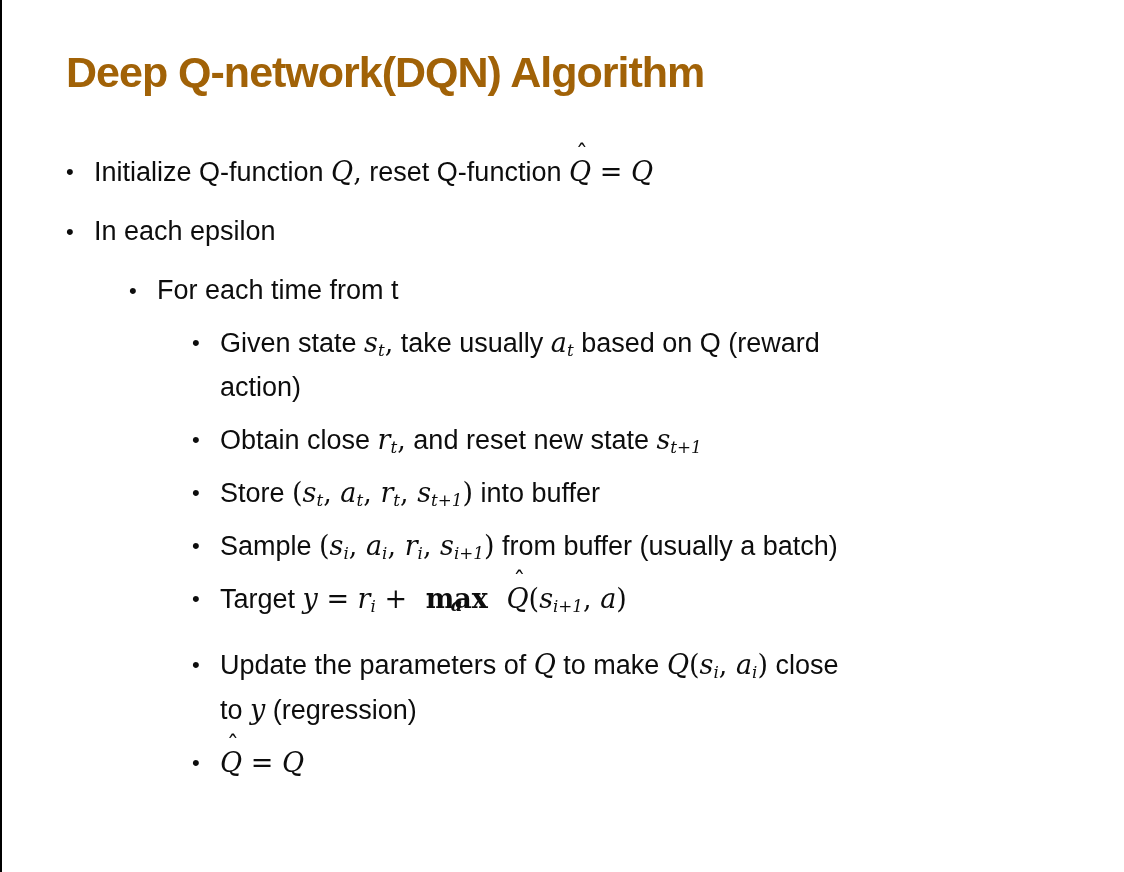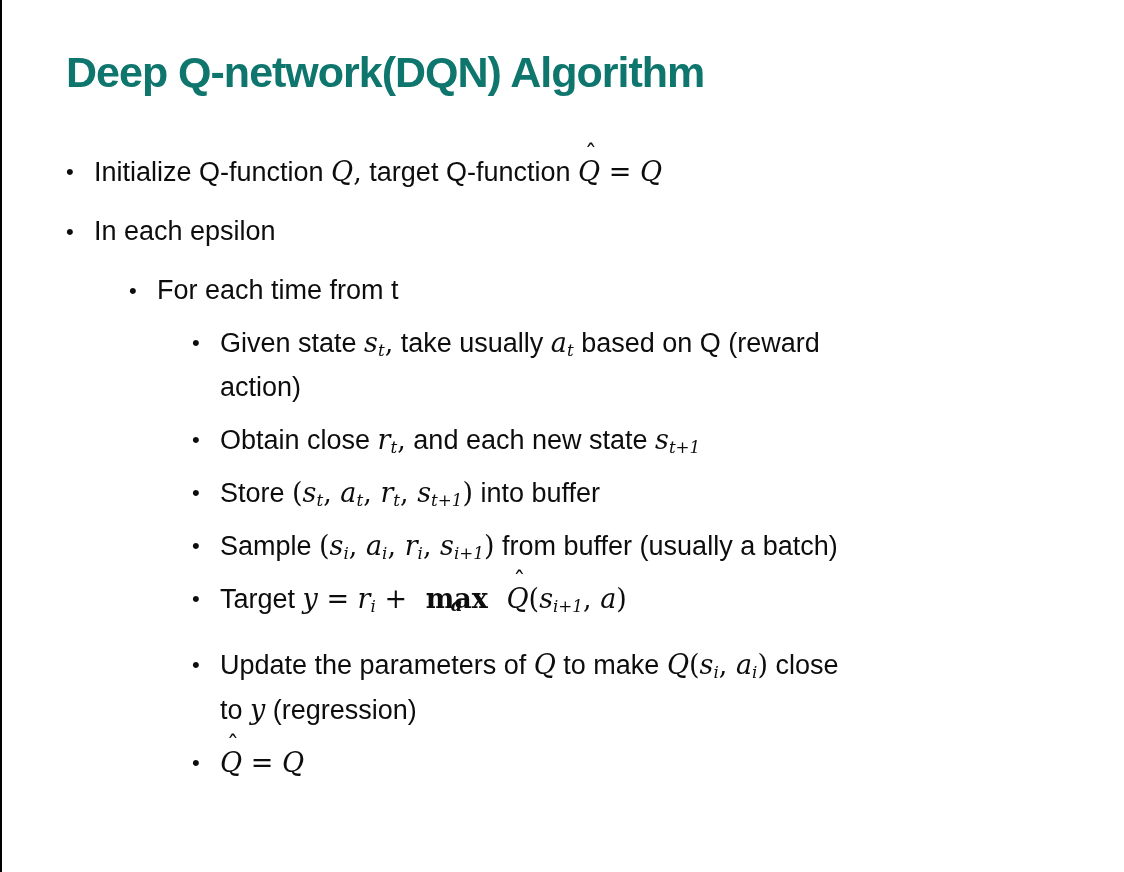--- a/index.html
+++ b/index.html
@@ -17,21 +17,21 @@
     overflow: hidden;
     font-family: "Liberation Sans", sans-serif;
     color: #0d0d0d;
   }
   .slide-title {
     margin: 46px 30px 0 64px;
     font-size: 43px;
     font-weight: bold;
     letter-spacing: -1px;
     line-height: 1.25;
-    color: #0f766e;
+    color: #a16207;
   }
   .bullet-list {
     margin: 50px 28px 0 64px;
     font-size: 27px;
     line-height: 1.6;
   }
   .bullet-row {
     display: flex;
     align-items: flex-start;
   }
@@ -91,37 +91,37 @@
   }
 </style>
 </head>
 <body>
 
 <div class="slide">
   <h1 class="slide-title">Deep Q-network(DQN) Algorithm</h1>
   <div class="bullet-list">
       <div class="bullet-row level-1">
         <span class="marker">•</span>
-        <span class="bullet-text"><span class="txt">Initialize Q-function </span><span class="math">Q</span><span class="op">,</span><span class="txt"> target Q-function </span><span class="mhat"><span class="acc">ˆ</span><span class="base">Q</span></span><span class="op"> = </span><span class="math">Q</span></span>
+        <span class="bullet-text"><span class="txt">Initialize Q-function </span><span class="math">Q</span><span class="op">,</span><span class="txt"> reset Q-function </span><span class="mhat"><span class="acc">ˆ</span><span class="base">Q</span></span><span class="op"> = </span><span class="math">Q</span></span>
       </div>
       <div class="bullet-row level-1">
         <span class="marker">•</span>
         <span class="bullet-text"><span class="txt">In each epsilon</span></span>
       </div>
       <div class="bullet-row level-2">
         <span class="marker">•</span>
         <span class="bullet-text"><span class="txt">For each time from t</span></span>
       </div>
       <div class="bullet-row level-3">
         <span class="marker">•</span>
         <span class="bullet-text"><span class="txt">Given state </span><span class="msub"><span class="base">s</span><span class="sub">t</span></span><span class="op">,</span><span class="txt"> take usually </span><span class="msub"><span class="base">a</span><span class="sub">t</span></span><span class="txt"> based on Q (reward</span><br><span class="txt">action)</span></span>
       </div>
       <div class="bullet-row level-3">
         <span class="marker">•</span>
-        <span class="bullet-text"><span class="txt">Obtain close </span><span class="msub"><span class="base">r</span><span class="sub">t</span></span><span class="op">,</span><span class="txt"> and each new state </span><span class="msub"><span class="base">s</span><span class="sub">t+1</span></span></span>
+        <span class="bullet-text"><span class="txt">Obtain close </span><span class="msub"><span class="base">r</span><span class="sub">t</span></span><span class="op">,</span><span class="txt"> and reset new state </span><span class="msub"><span class="base">s</span><span class="sub">t+1</span></span></span>
       </div>
       <div class="bullet-row level-3">
         <span class="marker">•</span>
         <span class="bullet-text"><span class="txt">Store </span><span class="op">(</span><span class="msub"><span class="base">s</span><span class="sub">t</span></span><span class="op">, </span><span class="msub"><span class="base">a</span><span class="sub">t</span></span><span class="op">, </span><span class="msub"><span class="base">r</span><span class="sub">t</span></span><span class="op">, </span><span class="msub"><span class="base">s</span><span class="sub">t+1</span></span><span class="op">)</span><span class="txt"> into buffer</span></span>
       </div>
       <div class="bullet-row level-3">
         <span class="marker">•</span>
         <span class="bullet-text"><span class="txt">Sample </span><span class="op">(</span><span class="msub"><span class="base">s</span><span class="sub">i</span></span><span class="op">, </span><span class="msub"><span class="base">a</span><span class="sub">i</span></span><span class="op">, </span><span class="msub"><span class="base">r</span><span class="sub">i</span></span><span class="op">, </span><span class="msub"><span class="base">s</span><span class="sub">i+1</span></span><span class="op">)</span><span class="txt"> from buffer (usually a batch)</span></span>
       </div>
       <div class="bullet-row level-3 has-under">

